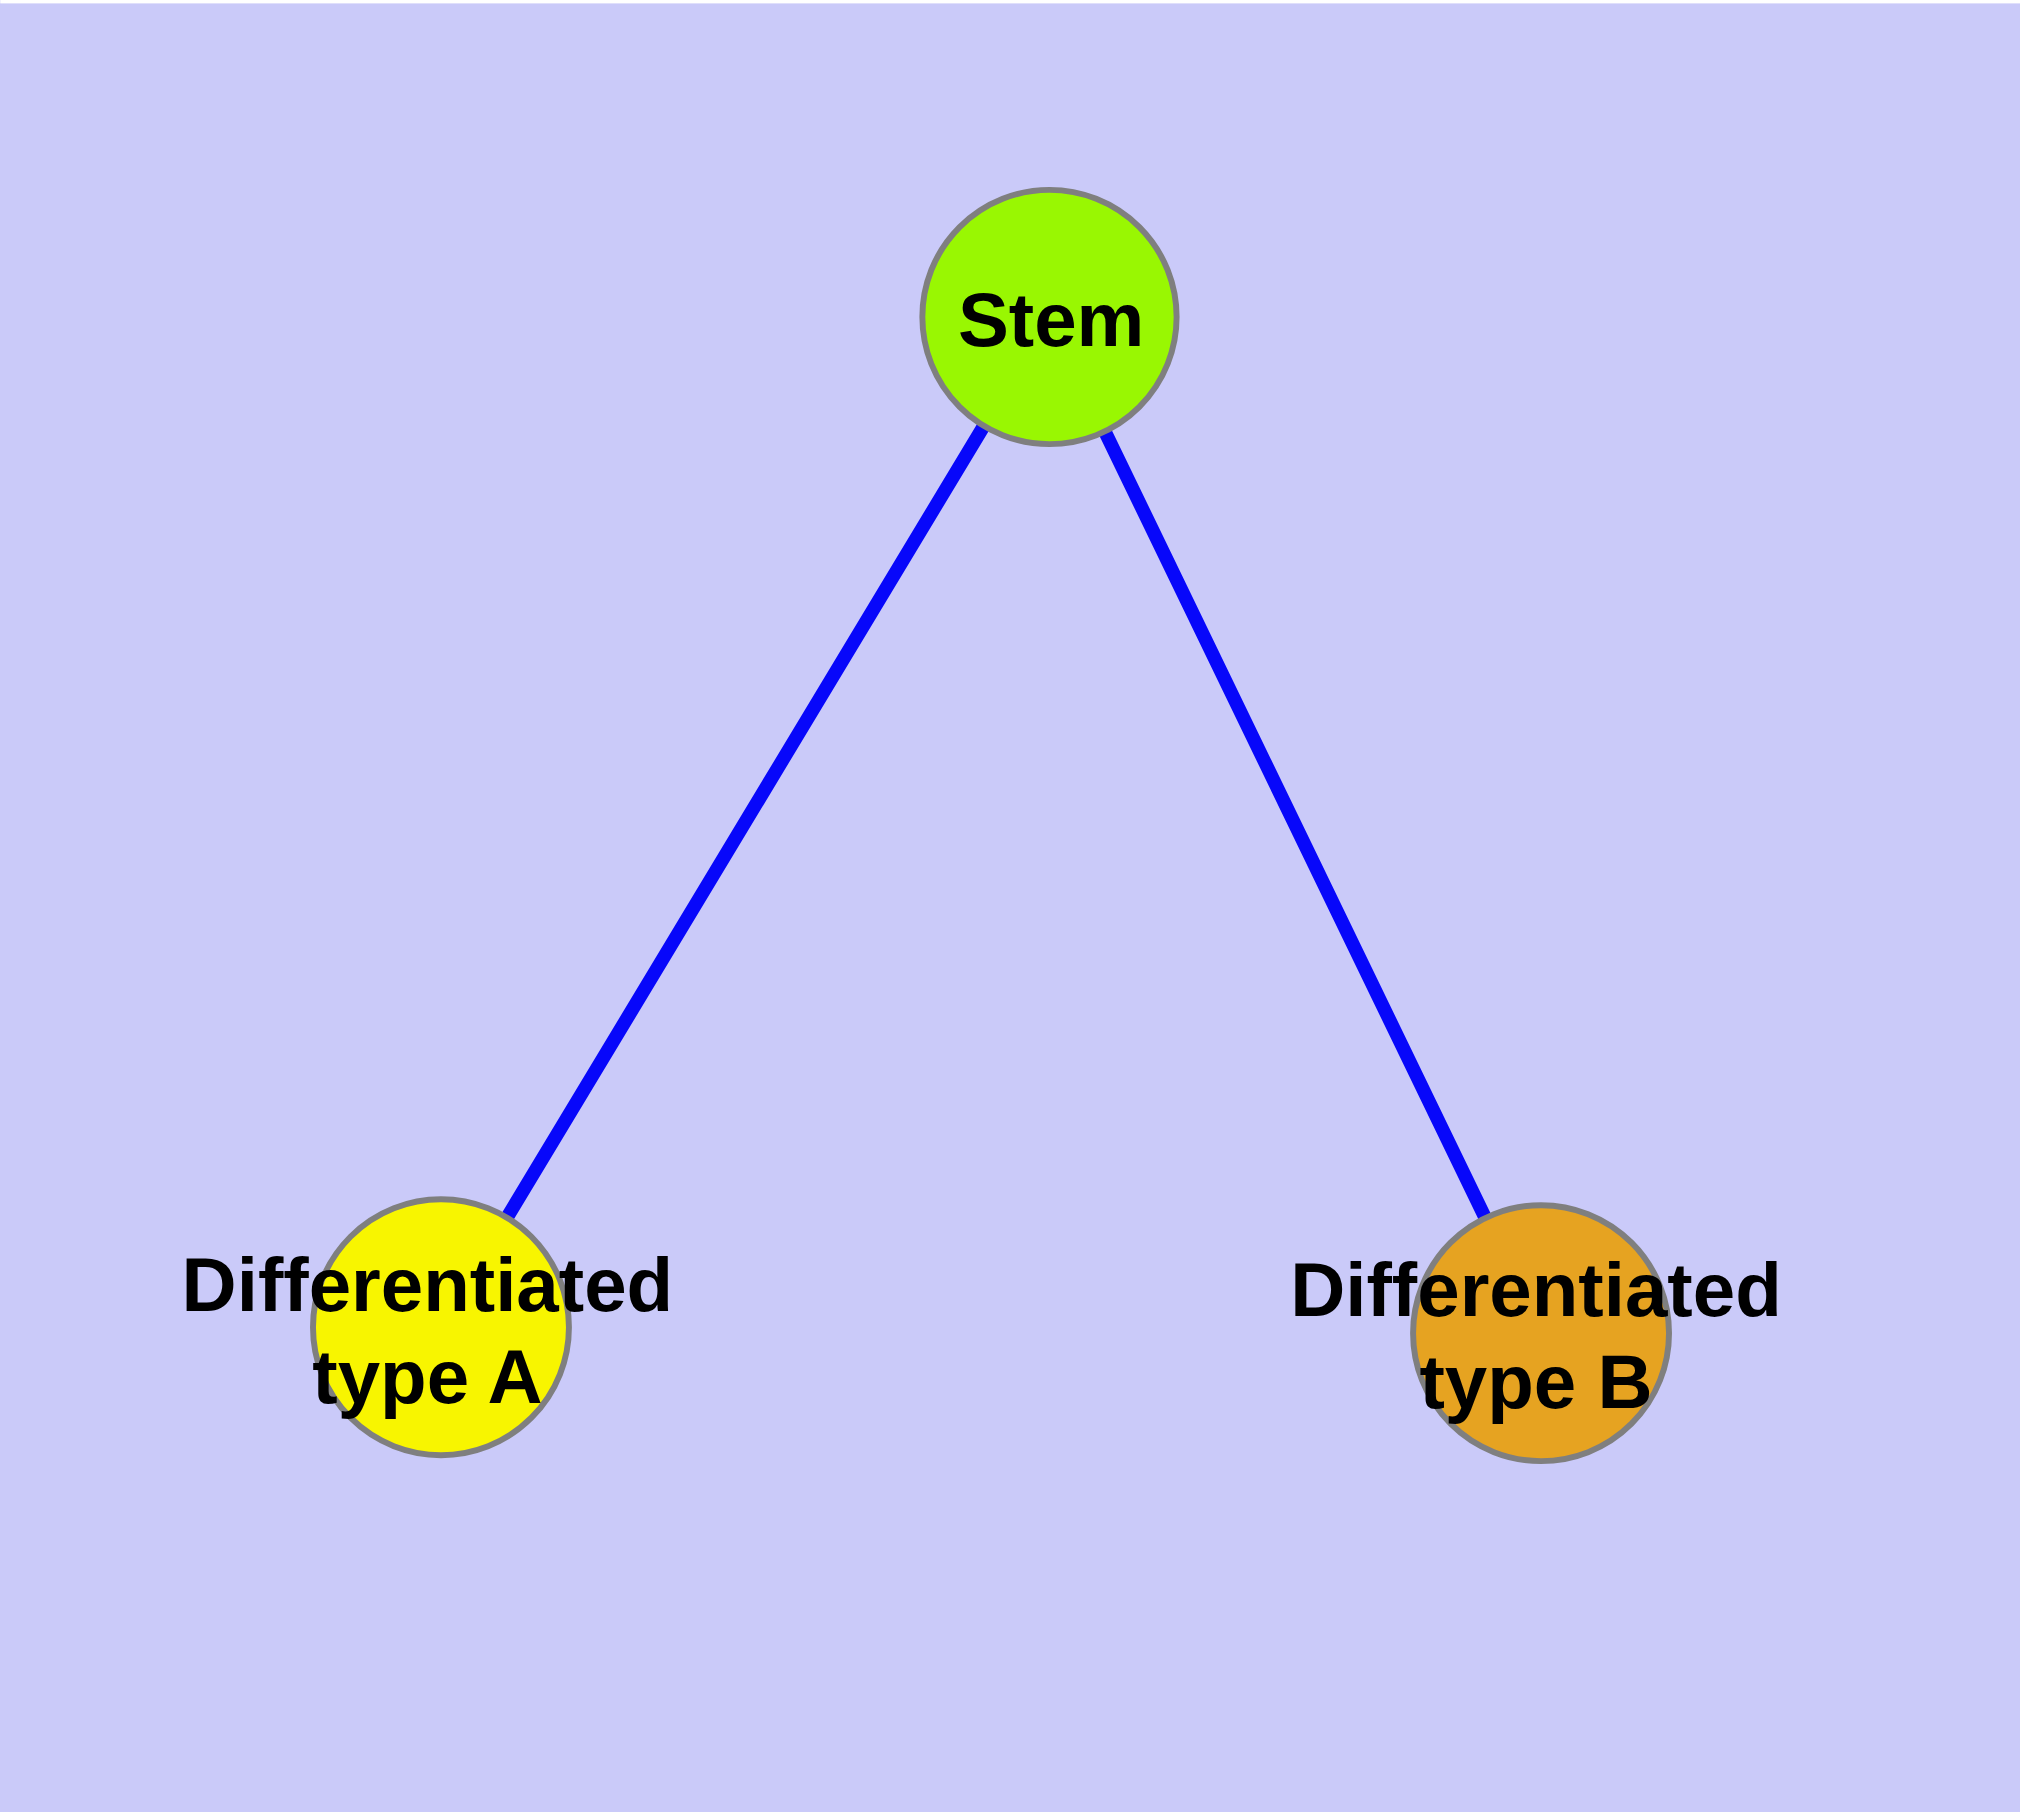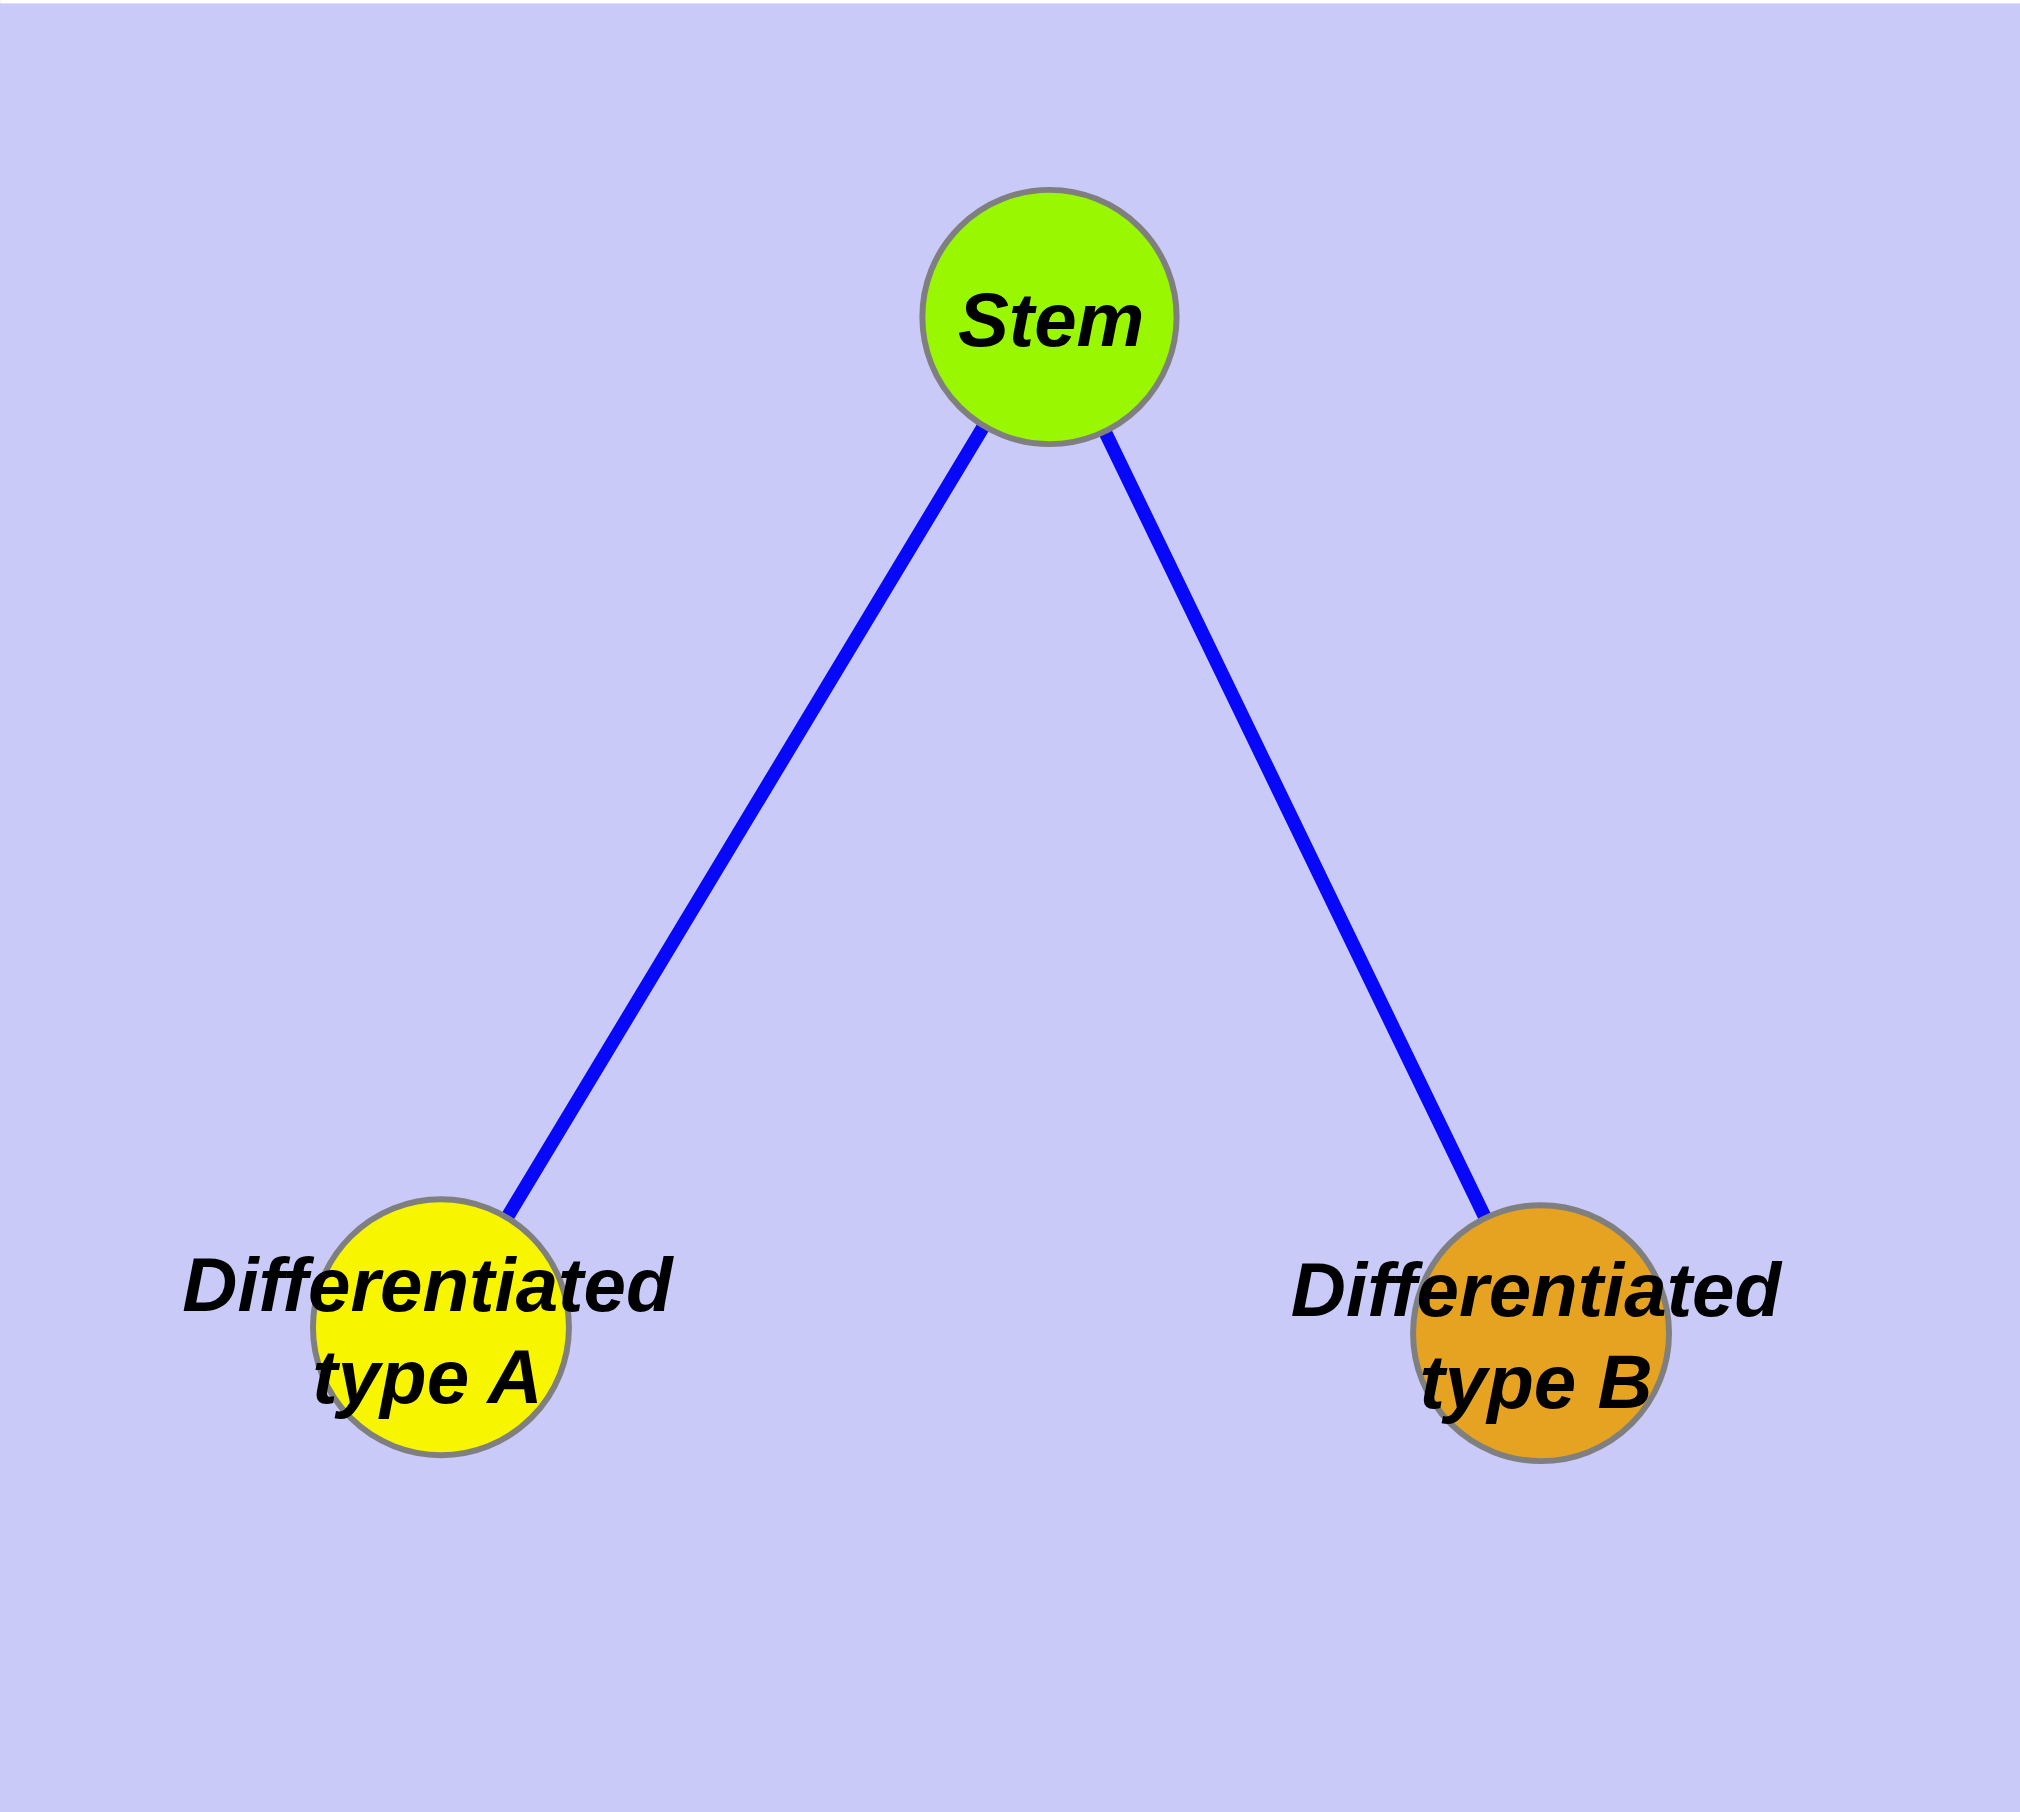--- a/index.html
+++ b/index.html
@@ -4,21 +4,20 @@
 <style>
   html, body {
     margin: 0;
     padding: 0;
     background: #CACAF9;
   }
   .canvas-wrap {
     width: 1716px;
     height: 1812px;
     position: relative;
-    font-style: italic;
   }
   svg.graph {
     display: block;
     width: 2021px;
     height: 1812px;
   }
   .edge {
     stroke-width: 16;
     stroke-linecap: round;
     fill: none;

